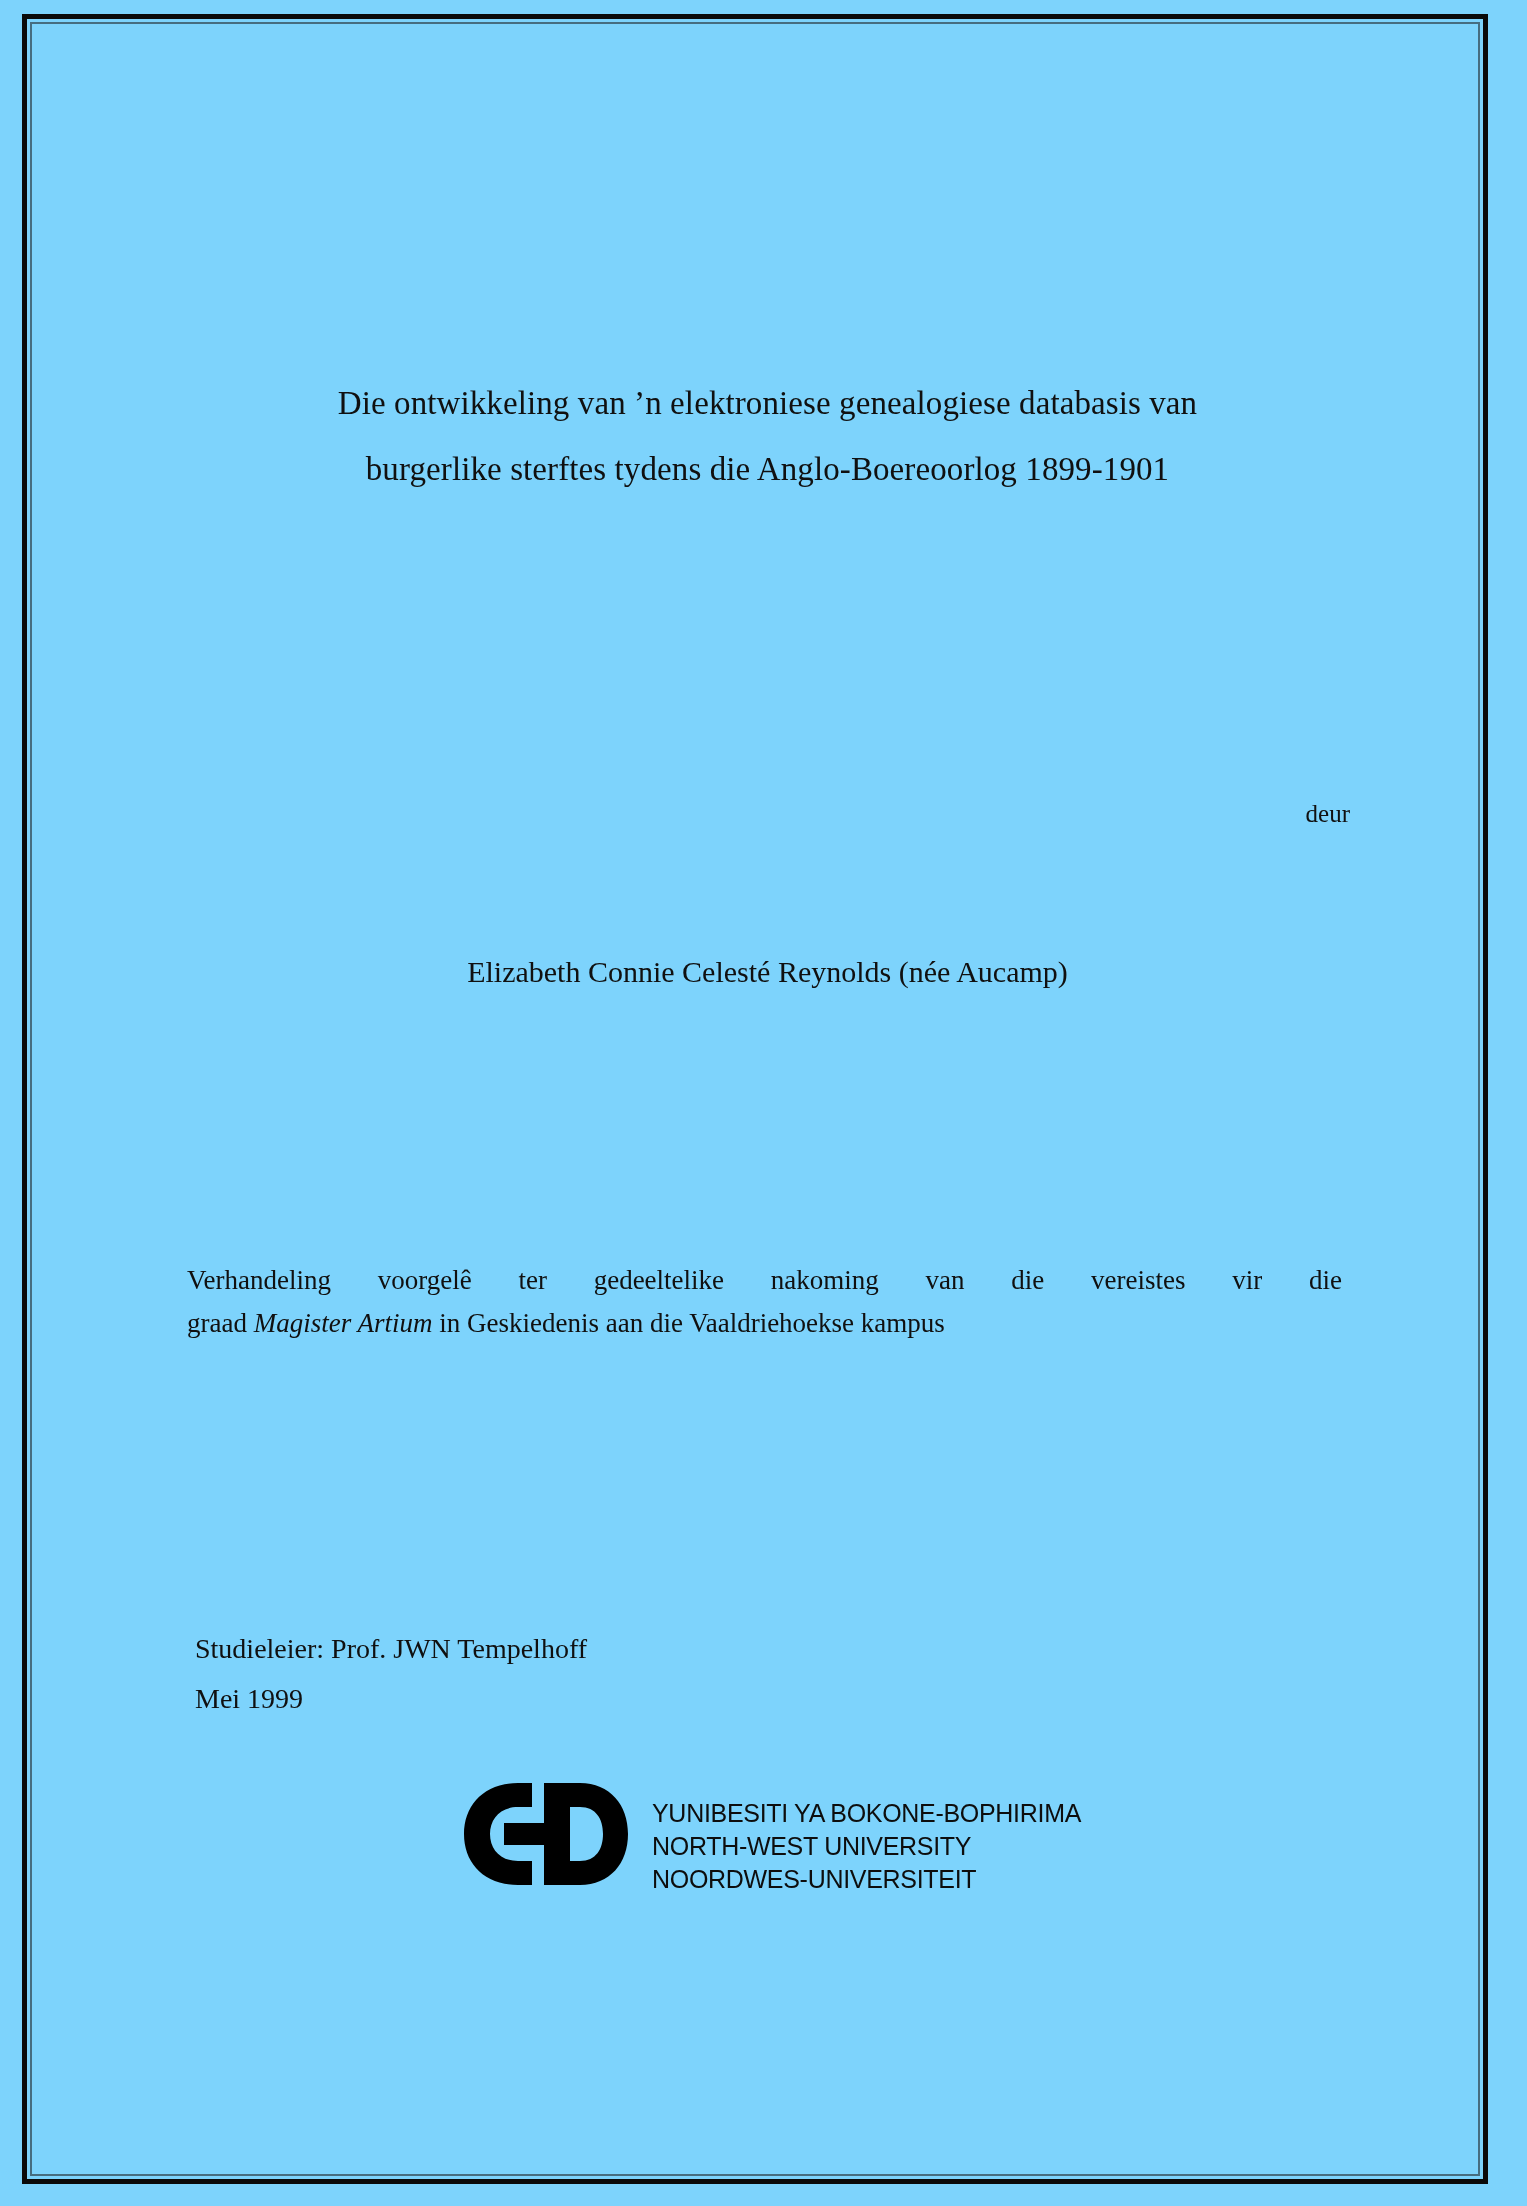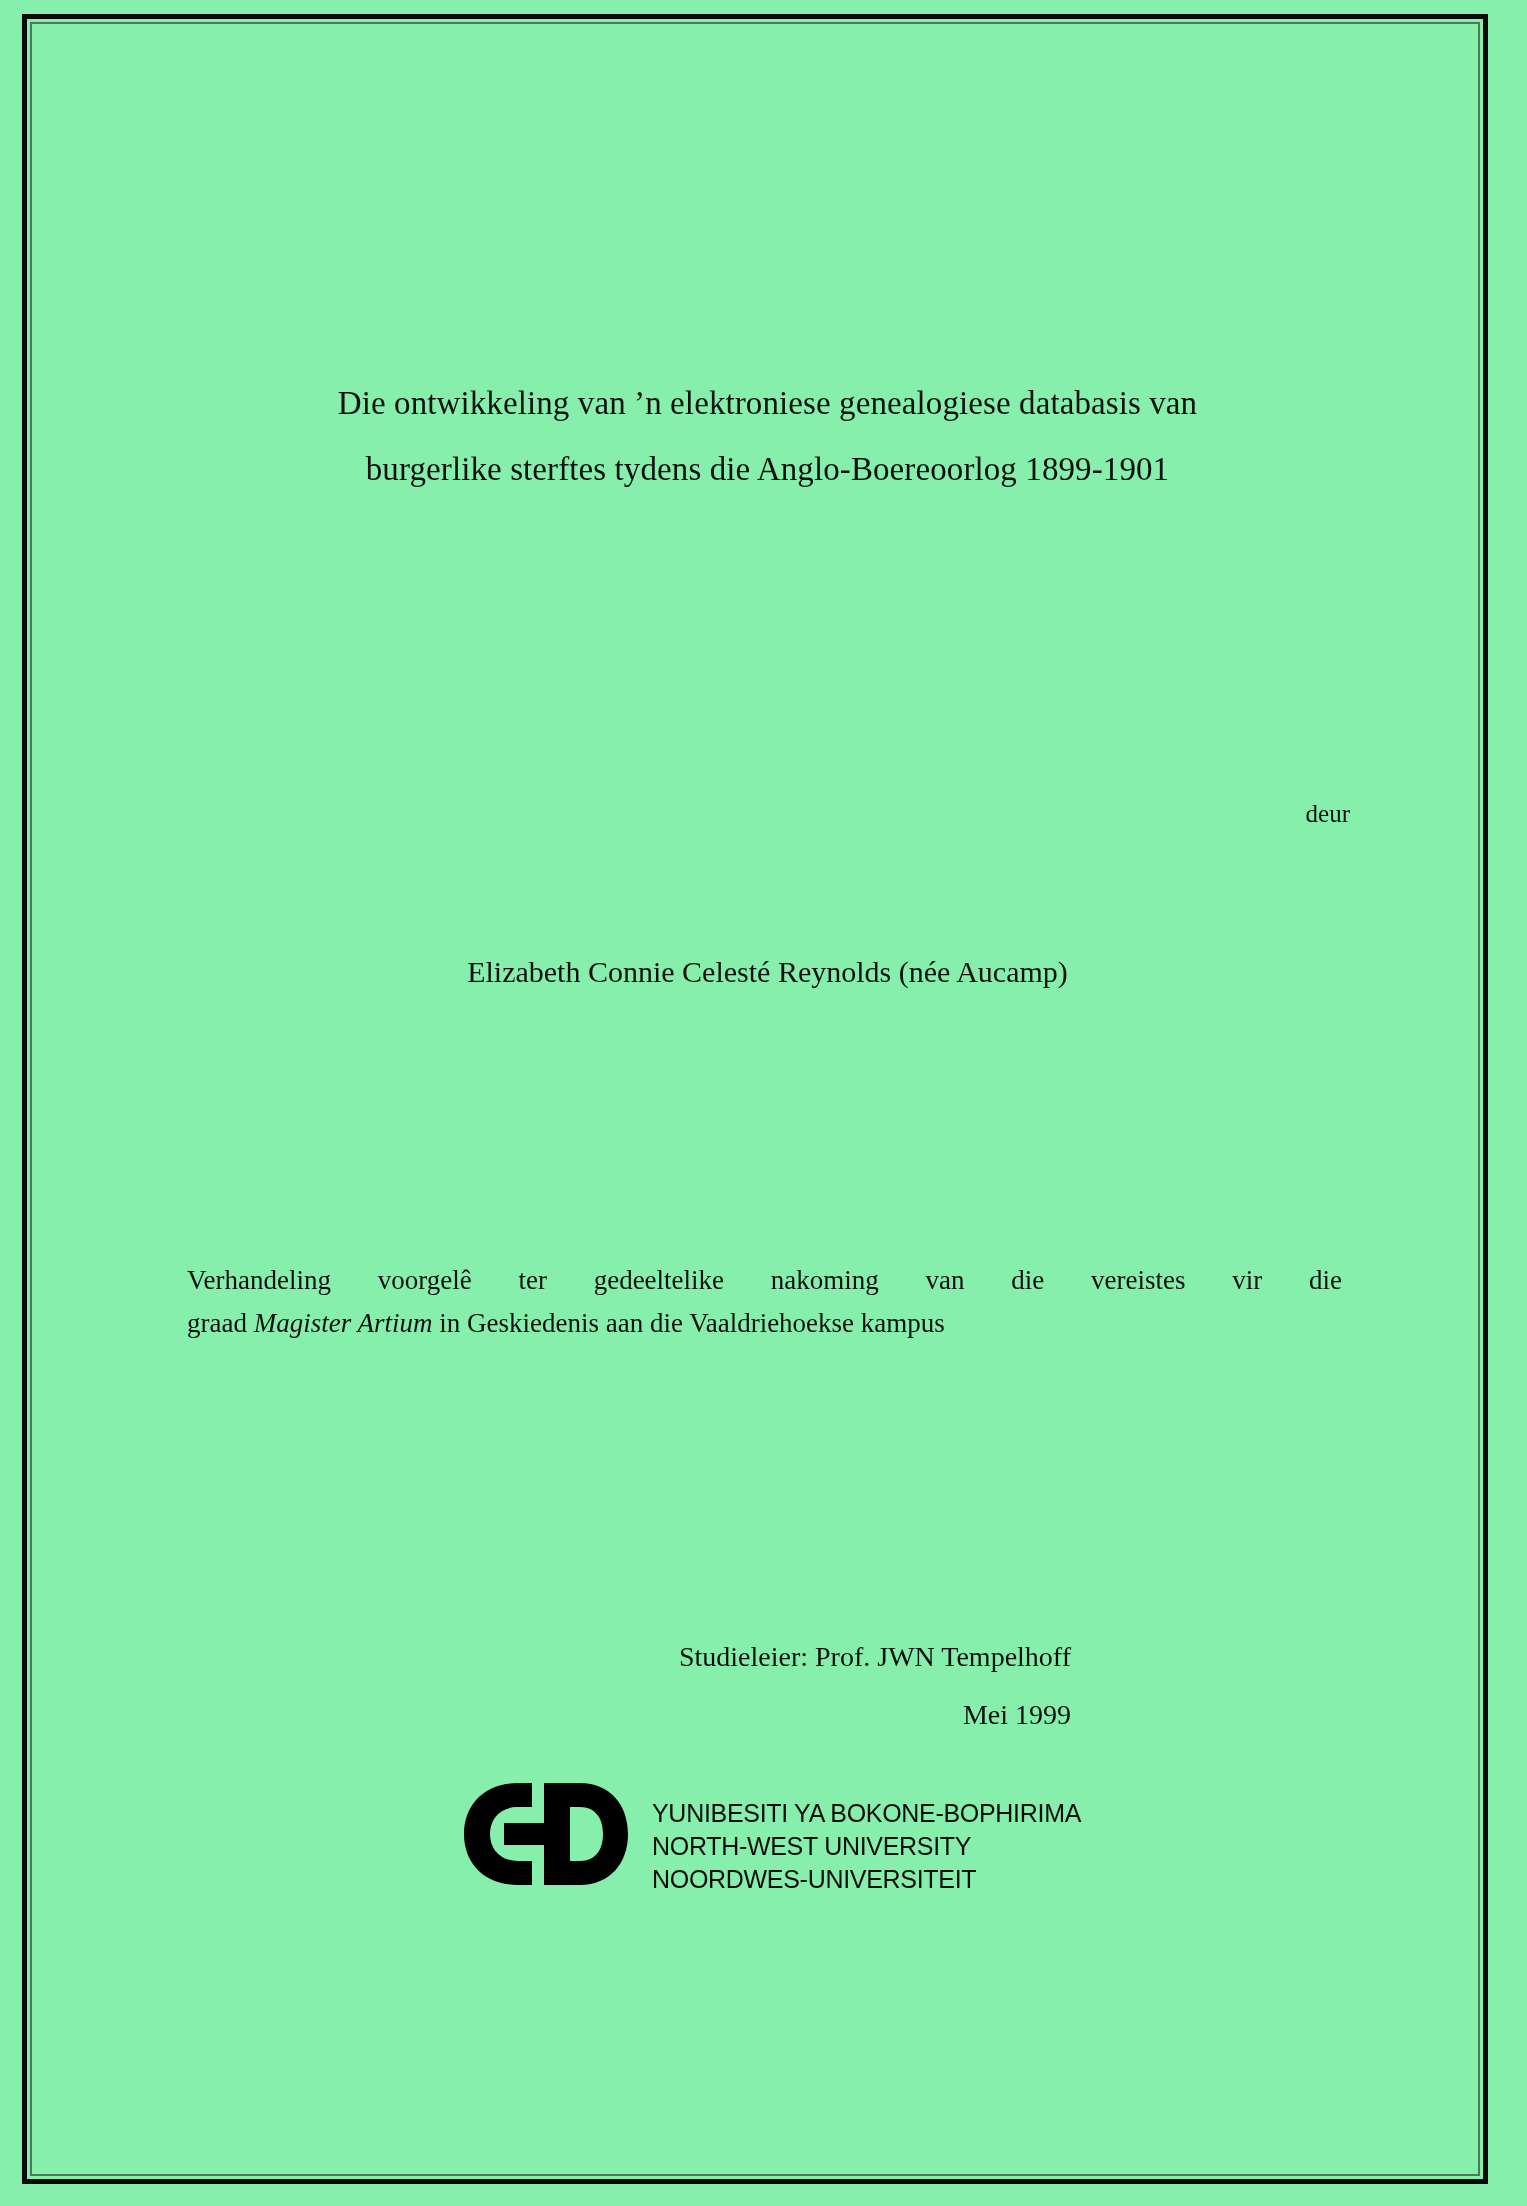--- a/index.html
+++ b/index.html
@@ -4,21 +4,21 @@
 <style>
   html, body {
     margin: 0;
     padding: 0;
     background: #ffffff;
   }
   .page {
     position: relative;
     width: 1527px;
     height: 2206px;
-    background: #86efac;
+    background: #7dd3fc;
     overflow: hidden;
     font-family: "Liberation Serif", serif;
     color: #101010;
   }
   
   .scan-frame {
     position: absolute;
     left: 22px;
     top: 14px;
     width: 1466px;
@@ -98,22 +98,21 @@
 
   .supervisor {
     position: absolute;
     left: 2px;
     top: 1620px;
     width: 900px;
     font-size: 28px;
     line-height: 42px;
   }
   .supervisor p {
-    margin: 16px;
-    text-align: right;
+    margin: 8px;
   }
 
   
   .logo-block {
     position: absolute;
     left: 275px;
     top: 1775px;
     width: 700px;
     height: 130px;
   }

